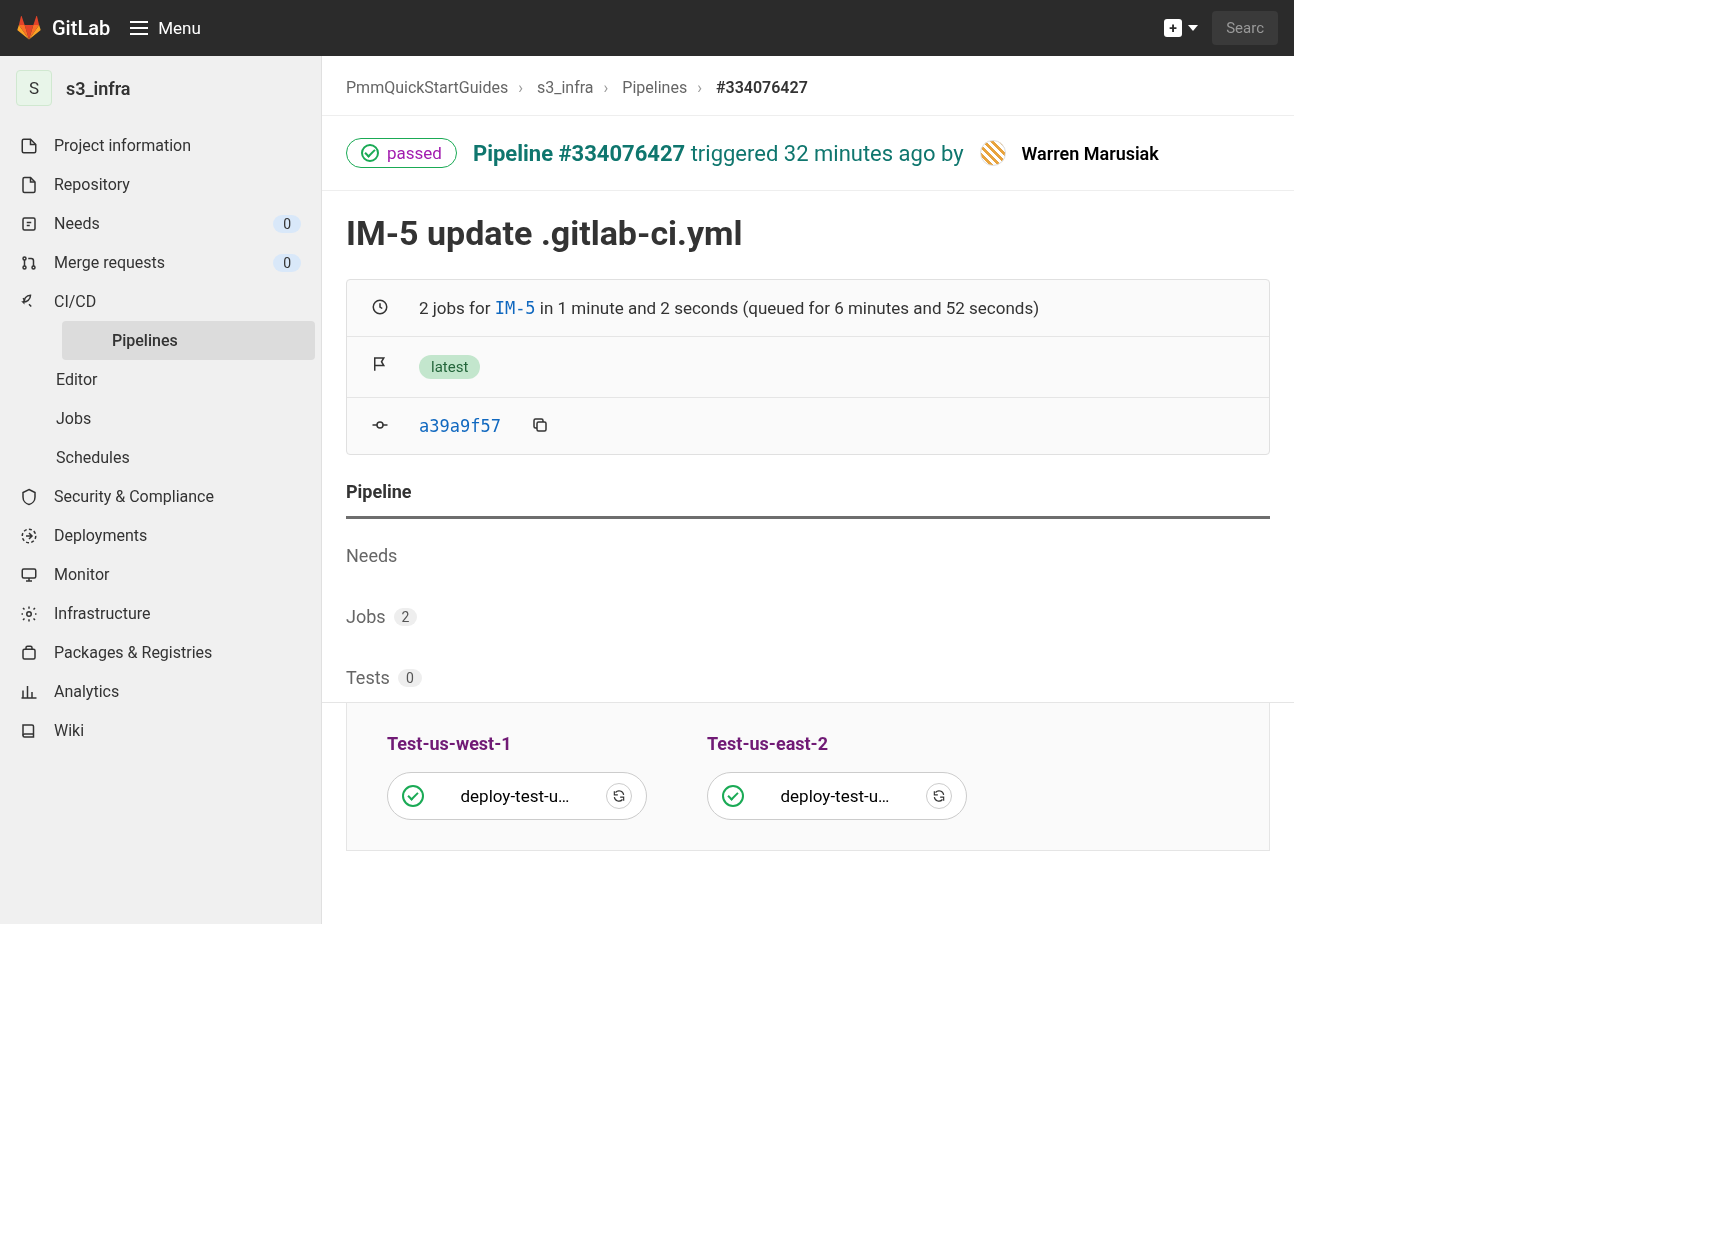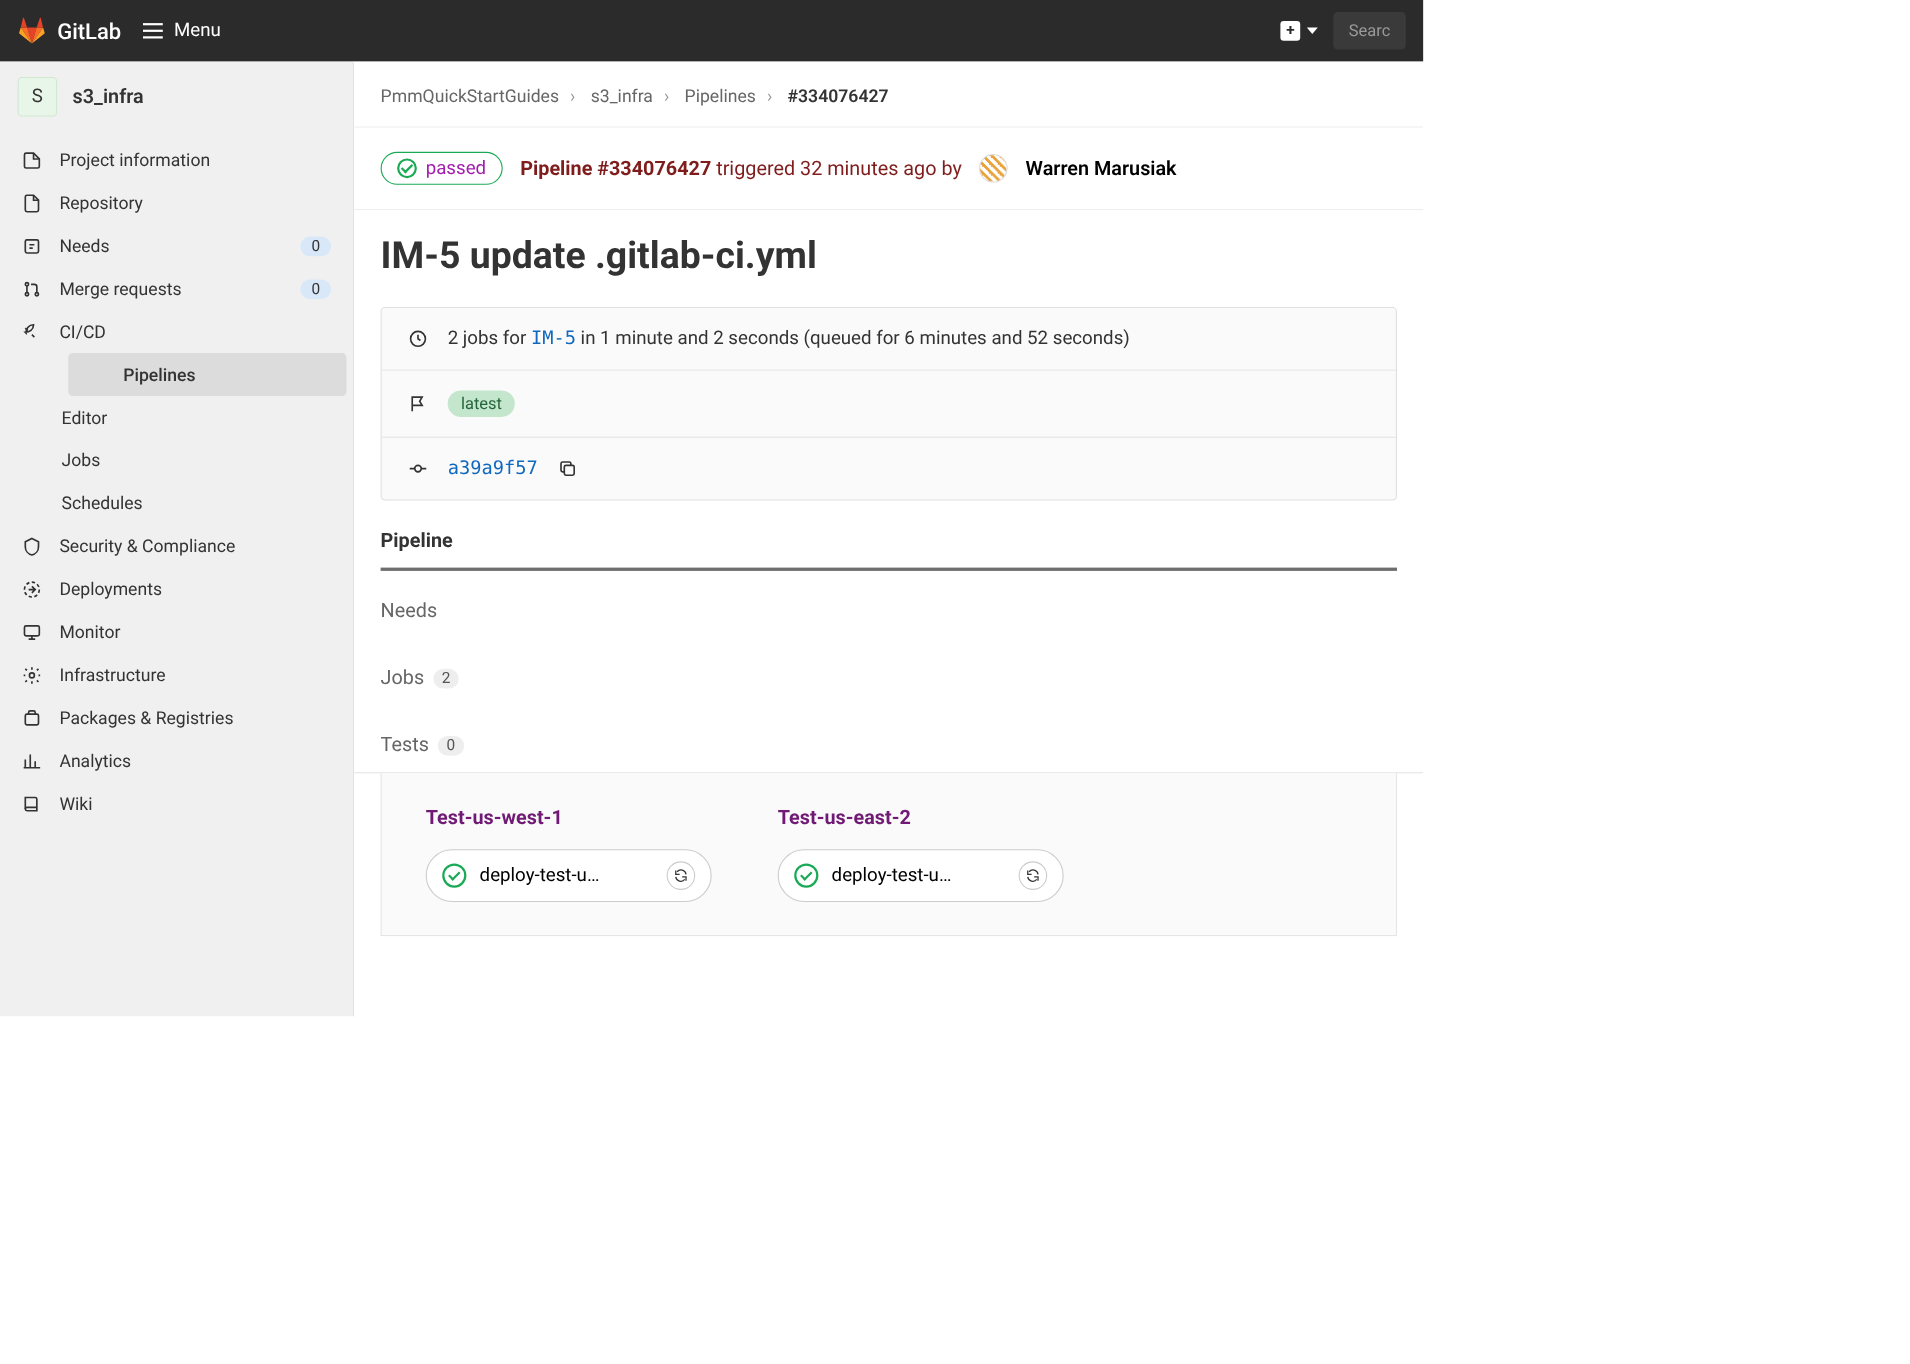--- a/index.html
+++ b/index.html
@@ -41,44 +41,44 @@
 
 .crumbs { padding:0 24px 18px 24px; border-bottom:1px solid #eee; color:#666; font-size:16px; }
 .crumb { display:inline; cursor:pointer; }
 .crumb.cur { color:#333; font-weight:600; }
 .sep { margin:0 10px; color:#999; }
 
 .status-row { display:flex; align-items:center; gap:16px; padding:22px 24px; border-bottom:1px solid #eee; }
 .pill { border:1px solid #1aaa55; color:#a21caf; border-radius:16px; padding:4px 14px; display:flex; align-items:center; gap:8px; font-size:17px; }
 .check-circ { width:18px; height:18px; border:2px solid #1aaa55; border-radius:50%; display:flex; align-items:center; justify-content:center; }
 .check-circ::after { content:""; width:8px; height:4px; border-left:2px solid #1aaa55; border-bottom:2px solid #1aaa55; transform:rotate(-45deg); margin-top:-2px; }
-.status-txt { font-size:18px; color:#7f1d1d; }
+.status-txt { font-size:22px; color:#0f766e; }
 .status-txt b { font-weight:700; }
 .av { width:26px; height:26px; border-radius:50%; background:linear-gradient(45deg,#e8a33d 25%, #fff 25%, #fff 50%, #e8a33d 50%, #e8a33d 75%, #fff 75%); background-size:8px 8px; border:1px solid #ddd; }
 .user { font-size:18px; font-weight:600; }
 
 .title { font-size:34px; font-weight:700; padding:22px 24px 26px 24px; color:#333; }
 
 .well { margin:0 24px; border:1px solid #e0e0e0; background:#fafafa; border-radius:4px; }
-.wrow { padding:18px 24px; border-bottom:1px solid #e5e5e5; display:flex; align-items:center; gap:18px; font-size:17px; color:#333; }
+.wrow { padding:18px 24px; border-bottom:1px solid #e5e5e5; display:flex; gap:30px; font-size:17px; color:#333; }
 .wrow:last-child { border-bottom:none; }
 .branch-link { color:#1068bf; font-family:Menlo,Consolas,monospace; cursor:pointer; }
 .tag { background:#c3e6cd; color:#24663b; border-radius:12px; padding:3px 12px; font-size:15px; }
 .commit-link { color:#1068bf; font-family:Menlo,Consolas,monospace; font-size:17px; cursor:pointer; }
 
 .tabs { display:flex; gap:26px; padding:26px 24px 0 24px; border-bottom:1px solid #e5e5e5;flex-direction:column; }
 .tab { padding-bottom:14px; font-size:18px; color:#666; cursor:pointer; display:flex; align-items:center; gap:8px; }
 .tab.active { color:#333; font-weight:700; border-bottom:3px solid #6e6e6e; }
 .tab .cnt { background:#eee; border-radius:10px; padding:1px 8px; font-size:14px; color:#555; }
 
 .stages { display:flex; gap:60px; padding:30px 40px; background:#fafafa; margin:0 24px; border:1px solid #e5e5e5; border-top:none; }
 .stage-col { display:flex; flex-direction:column; gap:18px; }
 .stage-name { font-size:18px; font-weight:700; color:#701a75; }
 .job-pill { border:1px solid #ccc; border-radius:26px; padding:10px 14px; display:flex; align-items:center; gap:12px; font-size:17px; background:#fff; cursor:pointer; width:260px; }
-.job-txt { flex:1; white-space:nowrap; overflow:hidden; text-overflow:ellipsis; }
+.job-txt { flex:1; white-space:nowrap; overflow:hidden; text-overflow:ellipsis;text-align:center; }
 .retry-ico { width:26px; height:26px; border:1px solid #ccc; border-radius:50%; display:flex; align-items:center; justify-content:center; }
 
 svg.ic { width:18px; height:18px; stroke:#333; stroke-width:2; fill:none; }
 .job-pill .check-circ { border-color:#1aaa55; width:22px; height:22px; }
 </style>
 </head>
 <body>
 
 <div class="topbar">
   <div class="logo-wrap">

